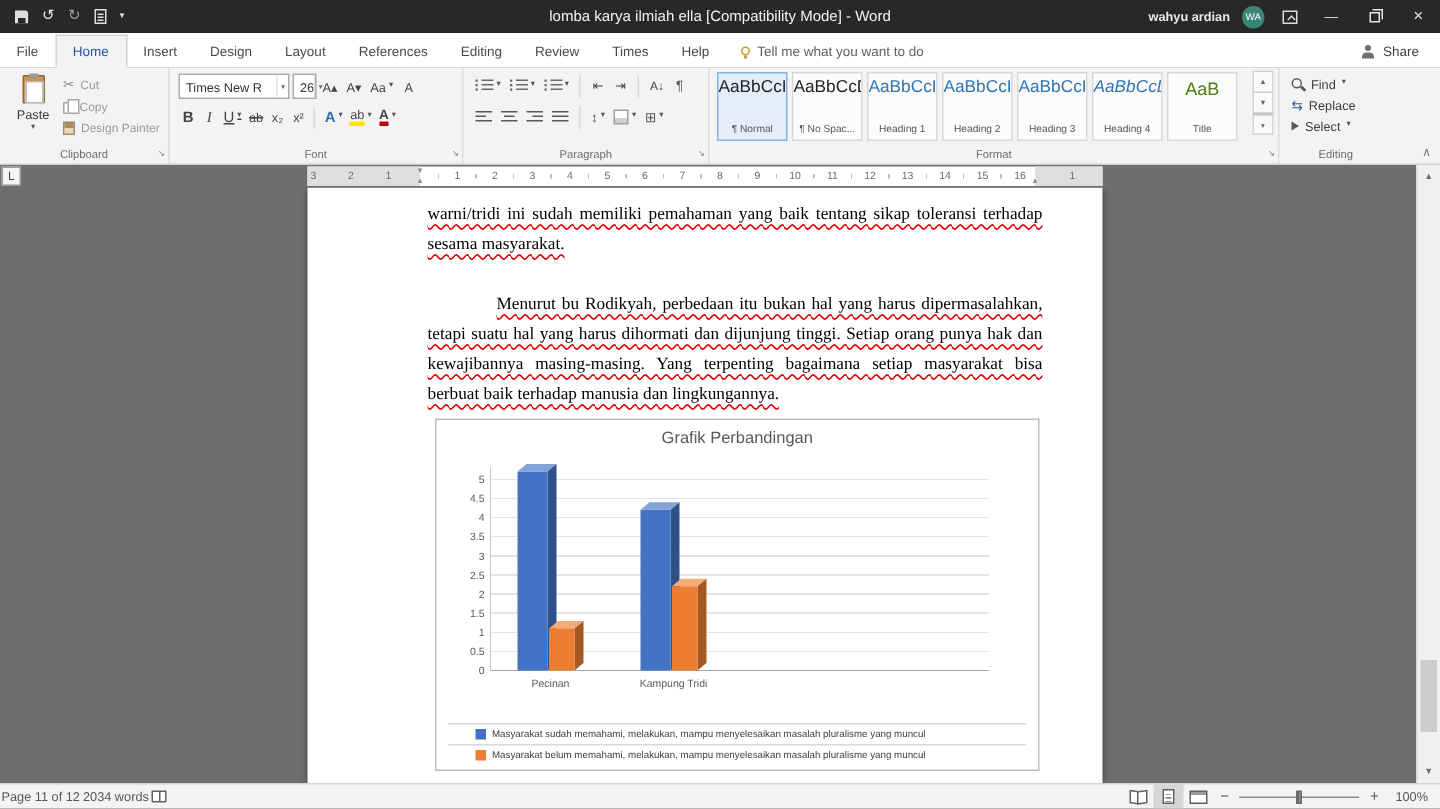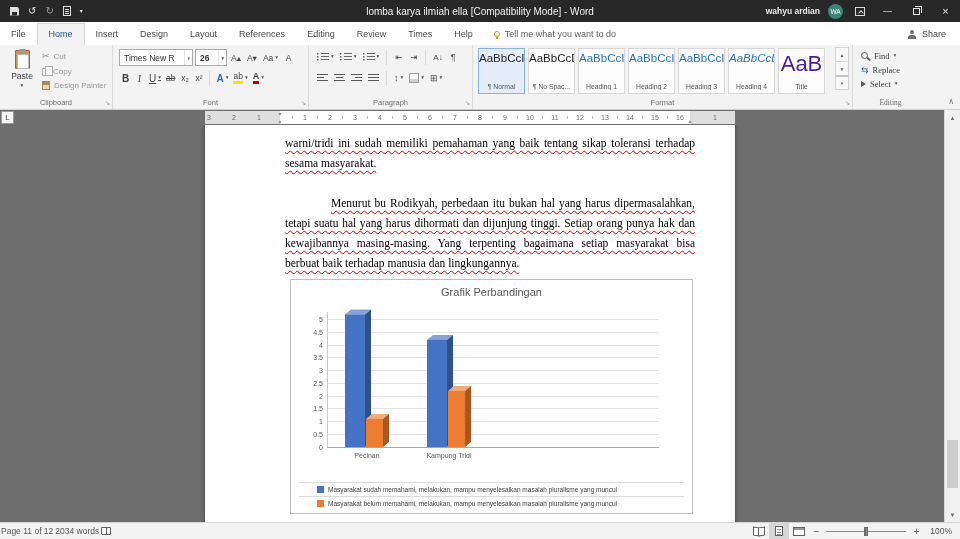--- a/index.html
+++ b/index.html
@@ -41,41 +41,41 @@
 
 
 .ribbon{position:absolute;top:45px;left:0;right:0;height:65px;background:#f3f3f3;border-bottom:1px solid #d0d0d0;}
 .grp{position:absolute;top:0;height:64px;border-right:1px solid #dcdcdc;}
 .grp-label{position:absolute;bottom:2px;left:0;right:0;text-align:center;font-size:7.5px;color:#6d6d6d;}
 .launcher{position:absolute;right:2px;bottom:3px;font-size:6px;color:#8a8a8a;line-height:1;}
 .g-clip{left:0;width:113px;}
 .g-font{left:113px;width:196px;}
 .g-para{left:309px;width:164px;}
 .g-styles{left:473px;width:380px;}
-.g-edit{left:853px;width:75px;border-right:none;font-family:Liberation Serif, serif;}
+.g-edit{left:853px;width:75px;border-right:none;}
 .collapse{position:absolute;right:6px;bottom:3px;font-size:8px;color:#777;line-height:1;}
 
 .paste{position:absolute;left:6px;top:4px;width:32px;height:53px;display:flex;flex-direction:column;align-items:center;justify-content:flex-start;gap:2px;font-size:8.5px;color:#3b3b3b;}
 .i-pasteclip{width:15px;height:19px;background:#c89556;border:1px solid #8f6b39;border-radius:1px;position:relative;margin-top:1px;}
 .i-pasteclip::before{content:"";position:absolute;left:1px;top:3px;width:10px;height:13px;background:#fff;border:1px solid #bbb;}
 .i-pasteclip::after{content:"";position:absolute;left:3px;top:-2px;width:7px;height:3px;background:#9a9a9a;border-radius:1px;}
 .caret{font-size:5.5px;color:#555;line-height:1;}
 .clip-smalls{position:absolute;left:42px;top:7px;display:flex;flex-direction:column;gap:5px;font-size:8px;color:#9a9a9a;}
 .csrow{display:flex;align-items:center;gap:4px;}
 .i-cut{font-size:9px;color:#8c8c8c;line-height:1;}
 .i-copy{position:relative;width:7px;height:8px;border:1px solid #a8a8a8;background:#fff;margin-top:2px;}
 .i-copy::before{content:"";position:absolute;left:2px;top:-3px;width:6px;height:8px;border:1px solid #a8a8a8;background:#fff;}
 .i-painter{width:8px;height:9px;background:linear-gradient(180deg,#a98b5f 45%,#e8d6b4 45%);border:1px solid #9a8a6a;}
 
 .f-row1{position:absolute;left:6px;top:4px;display:flex;align-items:center;gap:2px;}
 .f-row2{position:absolute;left:6px;top:25px;display:flex;align-items:center;gap:1px;}
 .combo{height:17px;background:#fff;border:1px solid #ababab;display:flex;align-items:center;font-size:8.5px;color:#333;padding-left:4px;}
 .combo .cv{margin-left:auto;font-size:5px;color:#666;border-left:1px solid #e4e4e4;height:100%;display:flex;align-items:center;padding:0 2px;}
 .c-name{width:74px;}
-.c-size{width:32px;font-weight:bold;}
+.c-size{width:16px;}
 .sb{height:16px;min-width:13px;padding:0 2px;display:inline-flex;align-items:center;justify-content:center;font-size:8.5px;color:#444;gap:1px;}
 .sb .caret{margin-left:1px;}
 .b-b{font-weight:bold;font-size:10px;}
 .b-i{font-style:italic;font-family:"Liberation Serif",serif;font-size:10px;}
 .b-u{text-decoration:underline;font-size:10px;}
 .b-st{text-decoration:line-through;font-size:8.5px;}
 .fx-a{color:#2f6fb0;font-size:10px;font-weight:bold;}
 .hl{border-bottom:3px solid #fde500;font-size:8.5px;line-height:1;}
 .fc{border-bottom:3px solid #c00000;font-size:9px;font-weight:bold;line-height:1;}
 .vd{width:1px;height:15px;background:#d9d9d9;margin:0 3px;}
@@ -91,21 +91,21 @@
 .i-shade{width:10px;height:10px;border:1px solid #9f9f9f;background:linear-gradient(180deg,#fff 60%,#cfcfcf 60%);}
 .glyph-sm{font-size:9px;color:#555;line-height:1;}
 
 .stylegal{position:absolute;left:5px;top:3px;display:flex;gap:3px;}
 .stitem{width:47px;height:46px;border:1px solid #d8d8d8;background:#fcfcfc;display:flex;flex-direction:column;align-items:center;justify-content:space-between;padding:4px 1px 3px;}
 .stitem.selected{border-color:#88b3dd;background:#e4eefa;}
 .stprev{line-height:1;white-space:nowrap;overflow:hidden;max-width:45px;}
 .st-normal{font-size:11.5px;color:#222;}
 .st-heading{font-size:11.5px;color:#2E74B5;}
 .st-heading-italic{font-size:11.5px;color:#2E74B5;font-style:italic;}
-.st-title{font-size:22px;color:#4c1d95;}
+.st-title{font-size:12px;color:#4d7c0f;}
 .stlabel{font-size:6.8px;color:#555;white-space:nowrap;overflow:hidden;max-width:45px;}
 .galscroll{position:absolute;right:3px;top:3px;width:14px;display:flex;flex-direction:column;}
 .galbtn{height:15px;border:1px solid #d4d4d4;background:#f9f9f9;display:flex;align-items:center;justify-content:center;font-size:5px;color:#666;margin-top:-1px;}
 .galbtn.more{border-top:2px solid #c4c4c4;}
 
 .ed-rows{position:absolute;left:8px;top:6px;display:flex;flex-direction:column;gap:4px;font-size:8.5px;color:#3d3d3d;}
 .edrow{display:flex;align-items:center;gap:4px;}
 .i-mag{width:9px;height:9px;position:relative;}
 .i-mag::before{content:"";position:absolute;left:0;top:0;width:5px;height:5px;border:1.2px solid #5a5a5a;border-radius:50%;}
 .i-mag::after{content:"";position:absolute;left:5.5px;top:6px;width:3.5px;height:1.5px;background:#5a5a5a;transform:rotate(45deg);}

